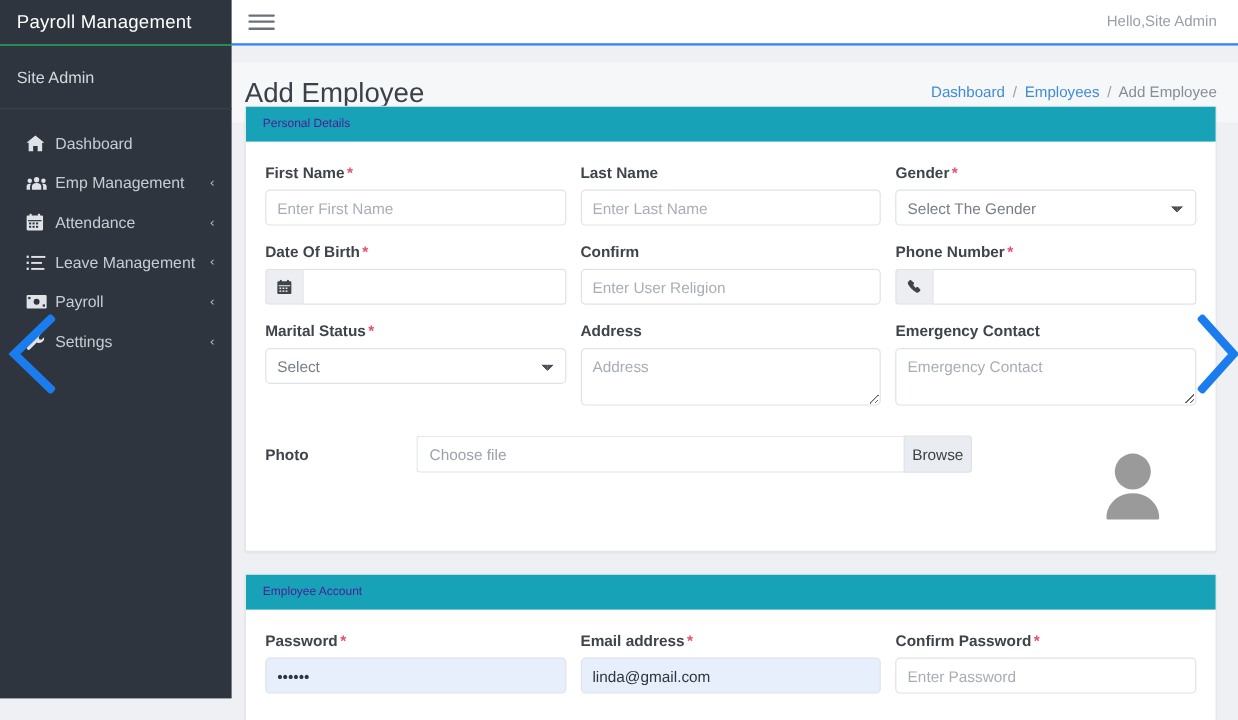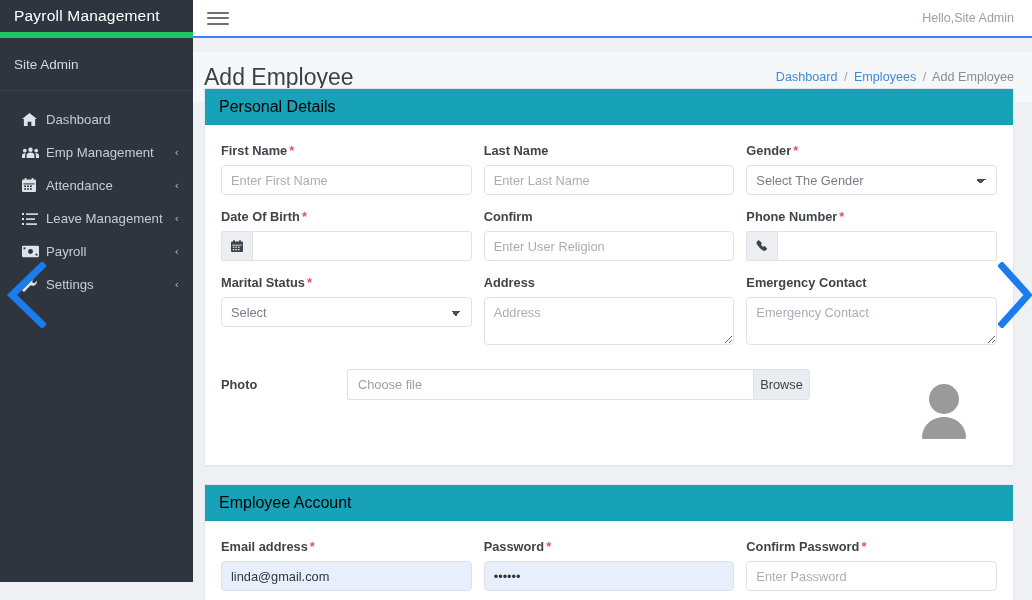--- a/index.html
+++ b/index.html
@@ -23,21 +23,21 @@
     z-index: 5;
   }
   #sidebar-brand {
     height: 38px;
     display: flex;
     align-items: center;
     padding: 0 0 0 14px;
     color: #ffffff;
     font-size: 15.5px;
     letter-spacing: .2px;
-    border-bottom: 6px solid #22c55e;
+    border-bottom: 1px solid #22c55e;
   }
   #sidebar-user {
     height: 53px;
     display: flex;
     align-items: center;
     padding-left: 14px;
     color: #d6d9dd;
     font-size: 13.5px;
     border-bottom: 1px solid #3a4048;
   }
@@ -121,22 +121,22 @@
 
   .card {
     background: #ffffff;
     border: 1px solid #e4e6ea;
     border-radius: 2px;
     box-shadow: 0 1px 1px rgba(0,0,0,.035);
     margin-bottom: 18px;
   }
   .card-head {
     background: #17a2b8;
-    color: #000000;
-    font-size: 16px;
+    color: #4c1d95;
+    font-size: 10px;
     padding: 9px 14px;
   }
   .card-body { padding: 18px 16px 22px 16px; }
 
   .form-row { display: flex; gap: 12px; margin-bottom: 14px; }
   .form-col { flex: 1 1 0; min-width: 0; }
 
   .f-label {
     display: block;
     font-size: 12.8px;
@@ -471,32 +471,32 @@
 
     </div>
   </div>
 
   <div class="card">
     <div class="card-head">Employee Account</div>
     <div class="card-body">
       <div class="form-row">
         <div class="form-col">
           <label class="f-label">
+            <span>Password</span><span class="req">*</span>
+          </label>
+          <input class="ctl filled" type="text" value="••••••" style="">
+        </div>
+        <div class="form-col">
+          <label class="f-label">
             <span>Email address</span><span class="req">*</span>
           </label>
           <input class="ctl filled" type="text" value="linda@gmail.com" style="">
         </div>
         <div class="form-col">
           <label class="f-label">
-            <span>Password</span><span class="req">*</span>
-          </label>
-          <input class="ctl filled" type="text" value="••••••" style="">
-        </div>
-        <div class="form-col">
-          <label class="f-label">
             <span>Confirm Password</span><span class="req">*</span>
           </label>
           <input class="ctl" type="text" placeholder="Enter Password" style="">
         </div>
       </div>
     </div>
   </div>
 
 </div>
 

